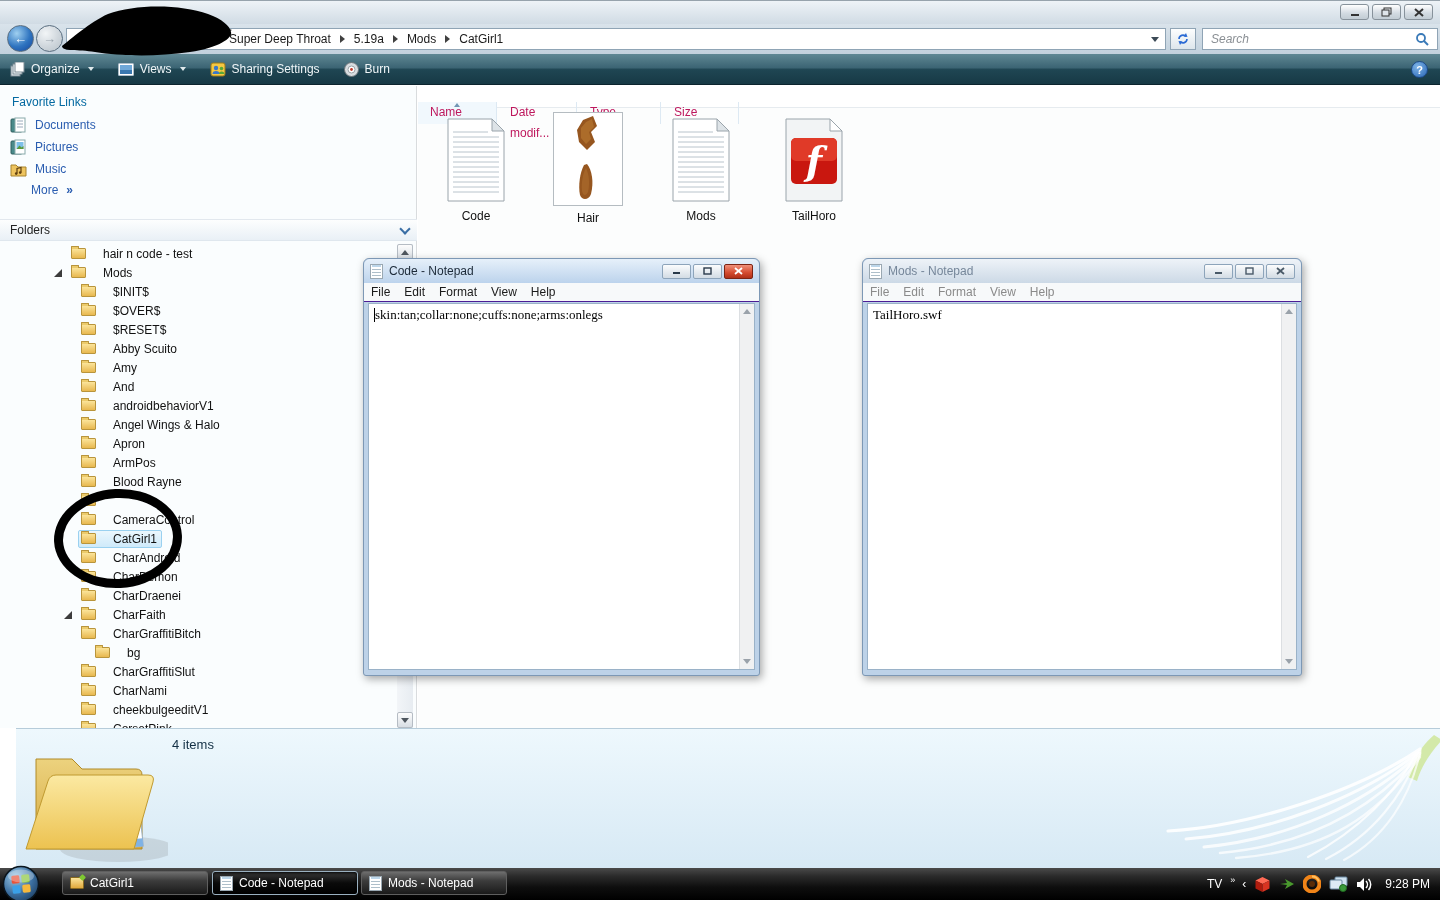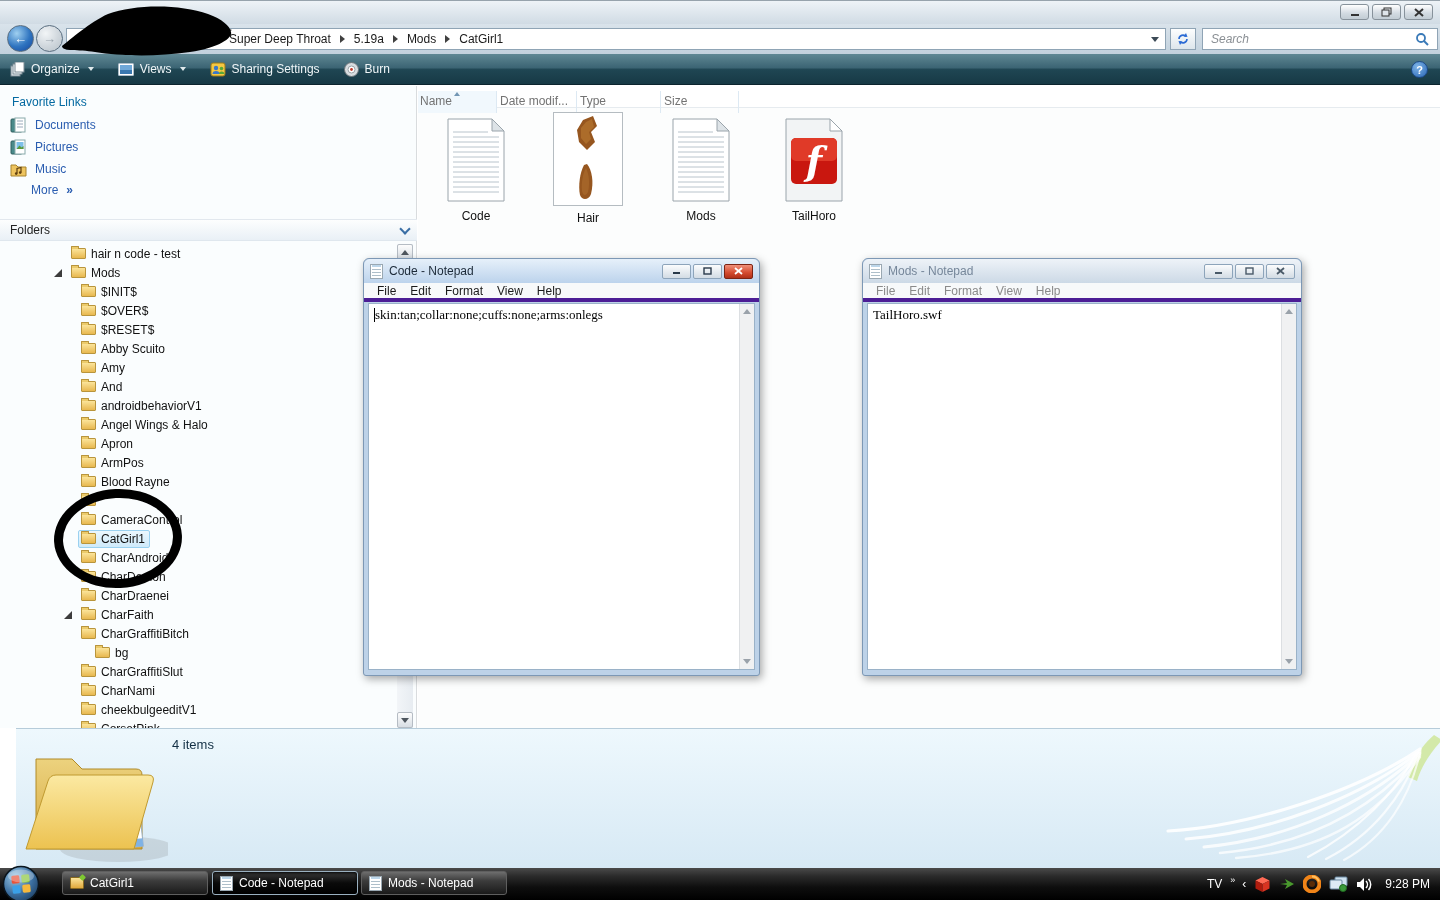--- a/index.html
+++ b/index.html
@@ -31,37 +31,37 @@
   
   .navpane{position:absolute;left:0;top:86px;width:417px;height:642px;background:#fafdfe;border-right:1px solid #d9dcde}
   .favlabel{position:absolute;left:12px;top:9px;color:#0369a1}
   .favitem{position:absolute;left:10px;display:flex;align-items:center;gap:8px;color:#2a5db0}
   .moreglyph{color:#2a5db0;font-weight:bold;letter-spacing:-1px}
   .foldersbar{position:absolute;left:0;top:133px;width:417px;height:22px;background:linear-gradient(#fdfefe,#e9f0f6);border-top:1px solid #e2e8ee;border-bottom:1px solid #dfe7ee;display:flex;align-items:center;padding-left:10px;color:#222}
   .chev{position:absolute;right:8px;top:7px;width:8px;height:8px;border-right:2px solid #3a6ea5;border-bottom:2px solid #3a6ea5;transform:rotate(45deg)}
   .tree{position:absolute;left:0;top:158px;width:398px;height:484px;overflow:hidden}
   .trow{position:relative;height:19px;display:flex;align-items:center}
   .l0 .rowbox{margin-left:68px}.l1 .rowbox{margin-left:78px}.l2 .rowbox{margin-left:92px}
-  .rowbox{display:flex;align-items:center;gap:5px;padding:1px 4px 1px 2px;border:1px solid transparent;white-space:nowrap;color:#111}
+  .rowbox{display:flex;align-items:center;gap:17px;padding:1px 4px 1px 2px;border:1px solid transparent;white-space:nowrap;color:#111}
   .sel .rowbox{background:linear-gradient(#ebf7fd,#cfeafa);border-color:#9ad1f0;border-radius:2px}
   .twisty{position:absolute;width:0;height:0;border-left:5px solid transparent;border-top:5px solid transparent;border-bottom:5px solid #3c3c3c;border-right:5px solid #3c3c3c;transform:scale(.8)}
   .tw0{left:53px}.tw1{left:63px}
   .fold{width:15px;height:11px;position:relative;background:linear-gradient(#fbe49a,#e8b84f);border:1px solid #b9953c;border-radius:1px;flex:0 0 auto}
   .fold::before{content:"";position:absolute;top:-3px;left:-1px;width:6px;height:2px;background:#eccb6b;border:1px solid #b9953c;border-bottom:none;border-radius:1px 1px 0 0}
   .vscroll{position:absolute;left:397px;top:158px;width:16px;height:484px;background:linear-gradient(to right,#f2f5f8,#e7ecf1)}
   .sbtn{position:absolute;left:0;width:16px;height:16px;background:linear-gradient(#fdfdfd,#d8dee4);border:1px solid #b5bcc4;border-radius:2px;display:flex;align-items:center;justify-content:center}
   .sb-up{top:0}.sb-dn{bottom:0}
   .tri-up{width:0;height:0;border-bottom:5px solid #4e565e;border-left:4px solid transparent;border-right:4px solid transparent}
   .tri-dn{width:0;height:0;border-top:5px solid #4e565e;border-left:4px solid transparent;border-right:4px solid transparent}
   .sthumb{position:absolute;left:1px;top:17px;width:14px;height:40px;border-radius:2px;background:linear-gradient(to right,#cfdceb,#aec2d6);border:1px solid #93a8bd}
 
   
   .filearea{position:absolute;left:418px;top:86px;width:1022px;height:642px;background:#fcfdfd}
   .filehead{position:absolute;left:0;top:0;width:1022px;height:22px;background:#fff;border-bottom:1px solid #e6ebef}
-  .hcol{position:absolute;top:5px;height:22px;line-height:21px;padding-left:2px;color:#737373;border-right:1px solid #dde9f3}
+  .hcol{position:absolute;top:16px;height:22px;line-height:21px;padding-left:12px;color:#be185d;border-right:1px solid #dde9f3}
   .hc-name{left:0;width:79px;background:#f1f8fd}
   .hc-date{left:80px;width:79px}
   .hc-type{left:160px;width:83px}
   .hc-size{left:244px;width:77px}
   .sortarr{position:absolute;left:36px;top:1px;width:0;height:0;border-bottom:4px solid #7296b4;border-left:3.5px solid transparent;border-right:3.5px solid transparent}
   .fileitem{position:absolute;top:8px;width:92px;display:flex;flex-direction:column;align-items:center}
   .fi-0{left:12px}.fi-1{left:124px}.fi-2{left:237px}.fi-3{left:350px}
   .flabel{margin-top:5px;color:#111}
 
   
@@ -73,21 +73,21 @@
   
   .np{position:absolute;width:397px;height:418px;background:#bdd2e8;border:1px solid #7d98b5;border-radius:6px 6px 3px 3px;box-shadow:2px 3px 8px rgba(0,0,0,.35)}
   .np-title{height:24px;display:flex;align-items:center;padding:0 6px;gap:6px;border-radius:6px 6px 0 0}
   .np.active .np-title{background:linear-gradient(#e6f0fa,#bcd3ec)}
   .np.inactive .np-title{background:linear-gradient(#eef3f8,#ccd9e6)}
   .np-title .t{flex:1;color:#1c2a38}
   .np.inactive .np-title .t{color:#76879a}
   .npbtns{display:flex;gap:2px}
   .npbtn{width:29px;height:15px;border:1px solid #8da4ba;border-radius:2px;background:linear-gradient(#fbfcfd,#d3dce4);display:flex;align-items:center;justify-content:center}
   .npbtn.close-red{background:linear-gradient(#f0907a,#d44a2e 60%,#b03018);border-color:#7c2414}
-  .np-menu{height:19px;background:#f7f9fa;border-bottom:4px solid #4c1d95;display:flex;align-items:center;gap:0;padding-left:6px}
+  .np-menu{height:19px;background:#f7f9fa;border-bottom:1px solid #4c1d95;display:flex;align-items:center;gap:0;}
   .np-menu span{padding:0 7px;color:#1a1a1a}
   .np.inactive .np-menu span{color:#8a8a8a}
   .np-body{position:absolute;left:4px;right:4px;top:44px;bottom:5px;background:#fff;border:1px solid #9ab2c8;overflow:hidden}
   .np-text{position:absolute;left:5px;top:3px;right:20px;font-family:Liberation Serif, serif;font-size:13px;color:#000;white-space:pre}
   .caret{display:inline-block;width:1px;height:14px;background:#000;vertical-align:text-bottom}
   .np-scroll{position:absolute;right:0;top:0;bottom:0;width:15px;background:#f0f1f2;border-left:1px solid #dcdfe2}
   .np-scroll .tri-up{position:absolute;top:5px;left:3px;border-bottom-color:#9aa2aa}
   .np-scroll .tri-dn{position:absolute;bottom:5px;left:3px;border-top-color:#9aa2aa}
 
   

